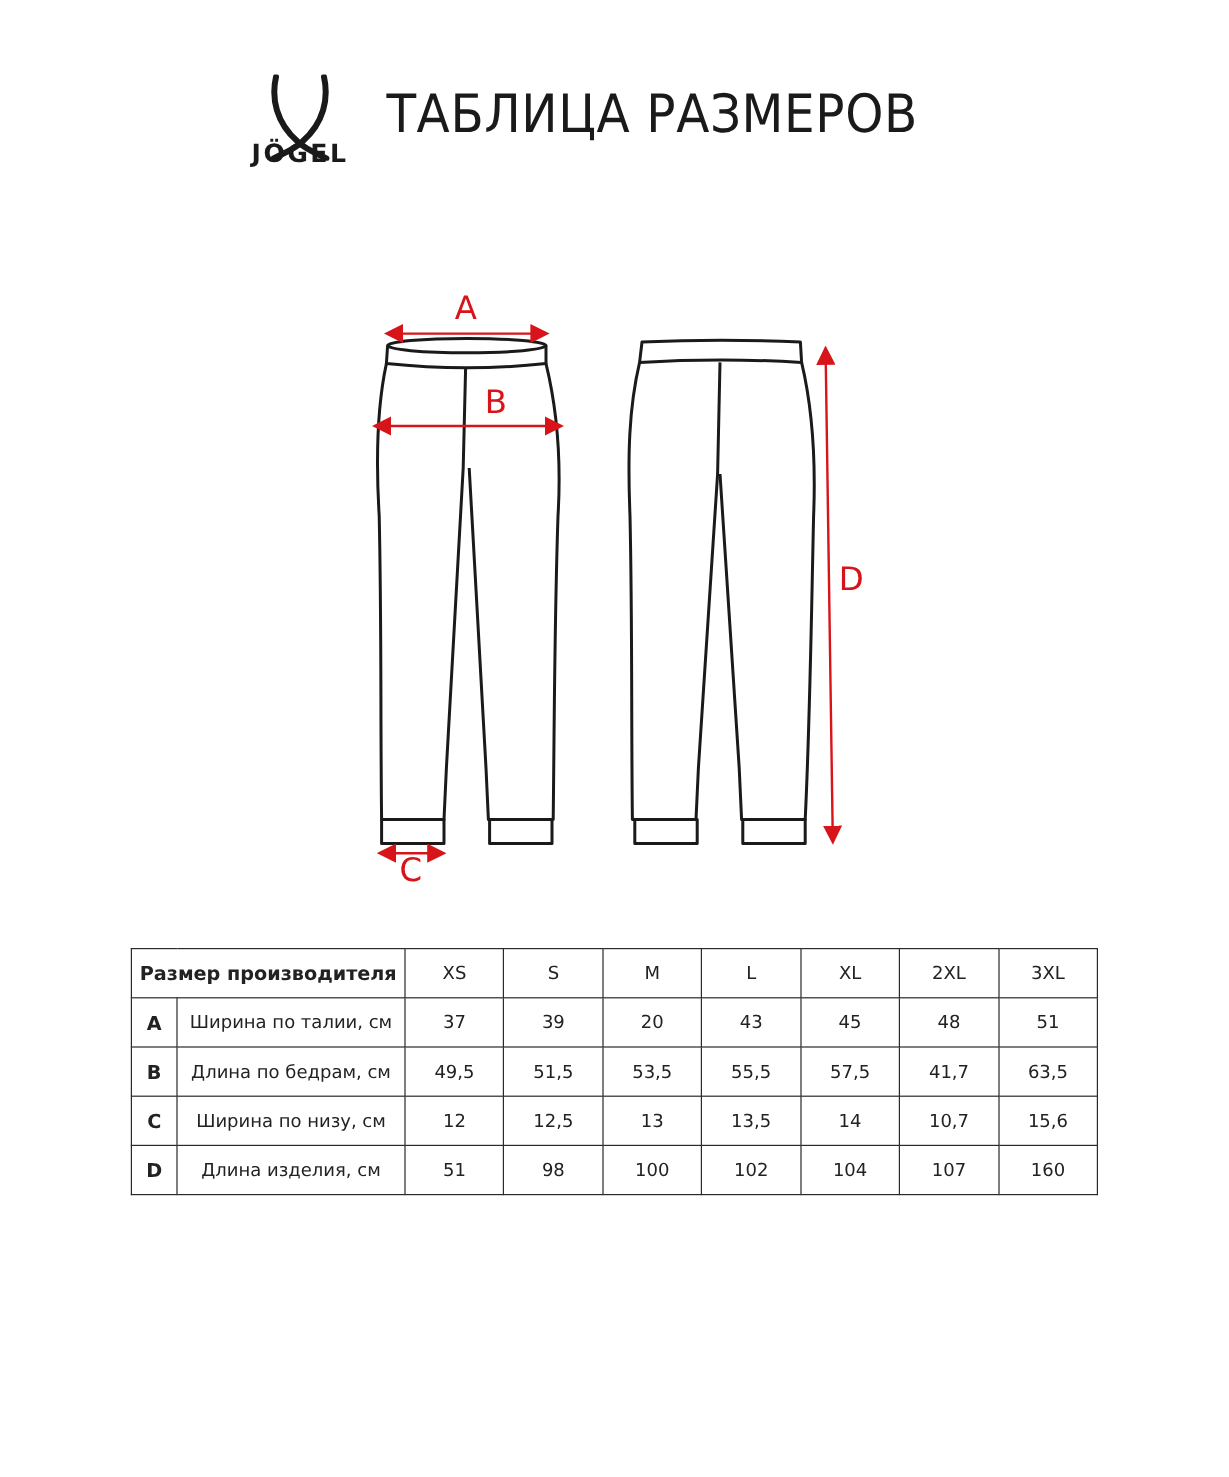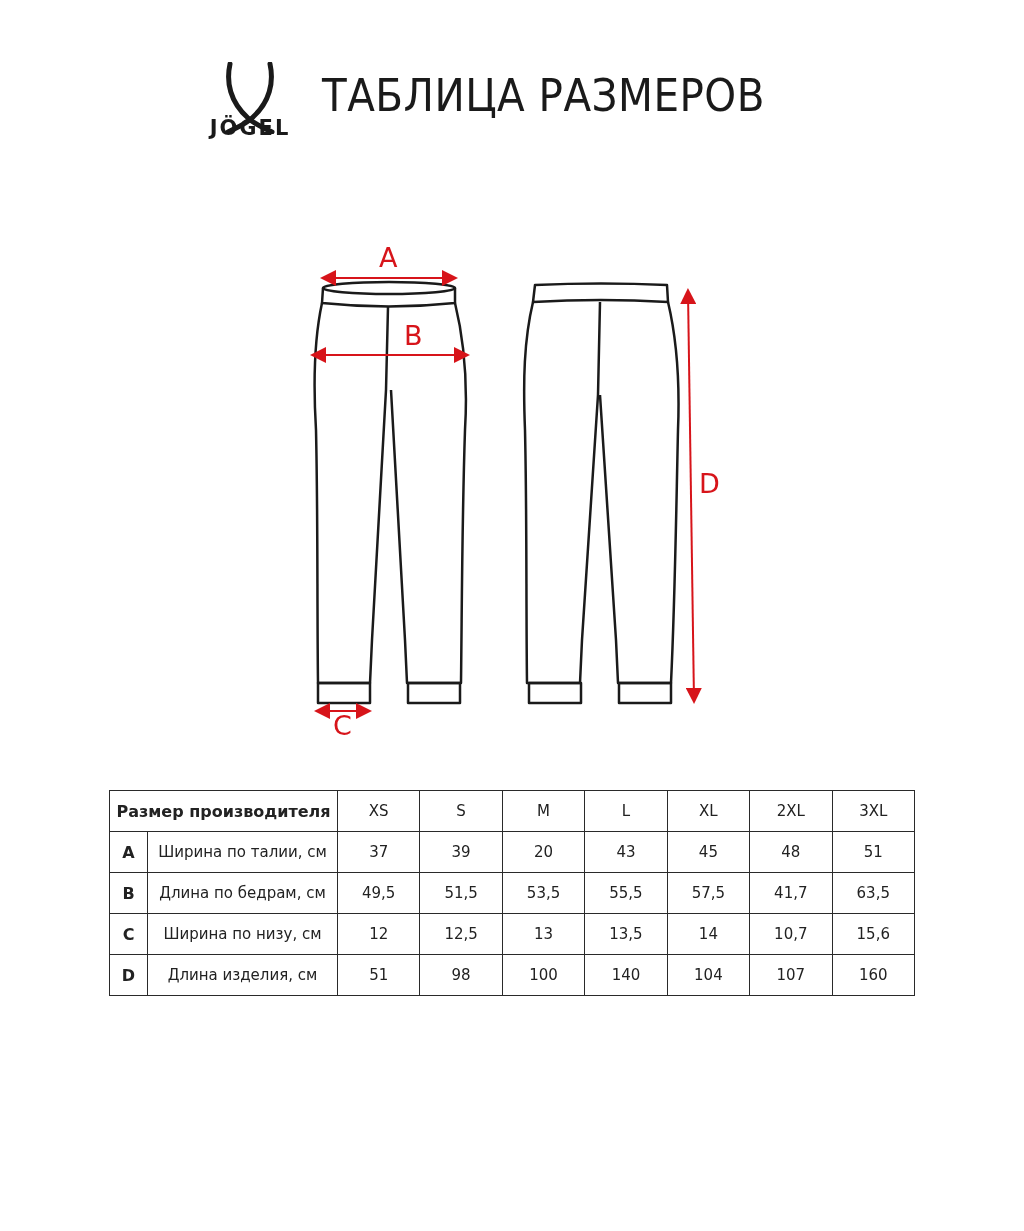--- a/index.html
+++ b/index.html
@@ -139,19 +139,19 @@
     <td>14</td>
     <td>10,7</td>
     <td>15,6</td>
   </tr>
   <tr>
     <td class="letter">D</td>
     <td>Длина изделия, см</td>
     <td>51</td>
     <td>98</td>
     <td>100</td>
-    <td>140</td>
+    <td>102</td>
     <td>104</td>
     <td>107</td>
     <td>160</td>
   </tr>
 </tbody>
   </table>
 
 </body></html>

